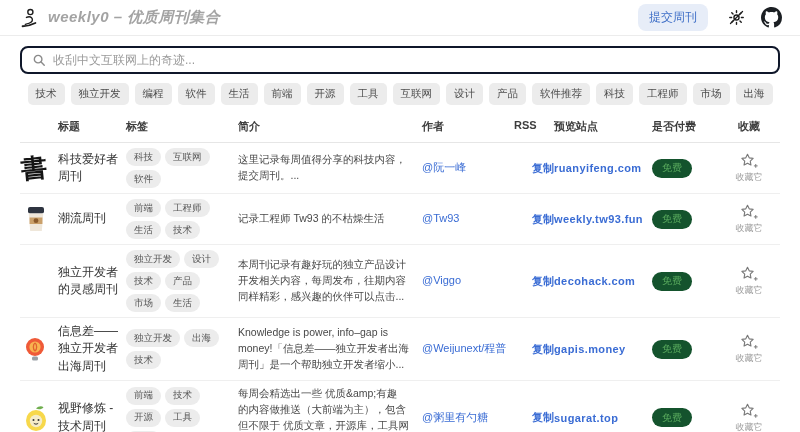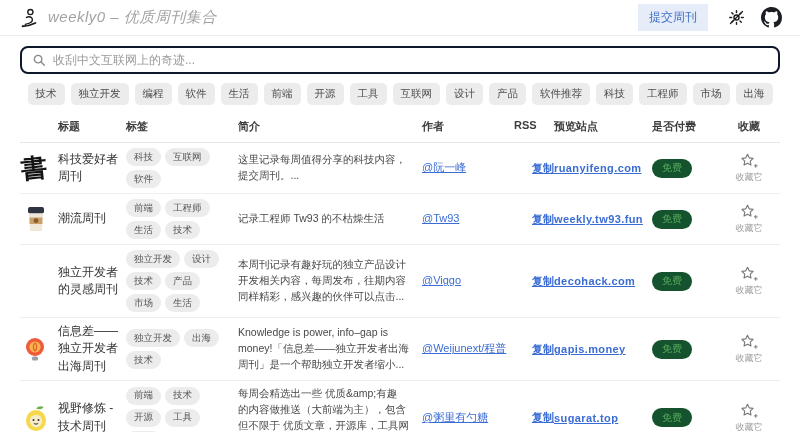--- a/index.html
+++ b/index.html
@@ -4,23 +4,23 @@
 <style>
   * { box-sizing: border-box; margin: 0; padding: 0; }
   html, body { width: 800px; height: 432px; overflow: hidden; background: #fff;
     font-family: "Liberation Sans", sans-serif; color: #333; }
 
   
   .header { height: 36px; display: flex; align-items: center; padding: 0 18px;
     border-bottom: 1px solid #ececec; }
   .logo { display: flex; align-items: center; }
   .site-title { margin-left: 8px; font-size: 15px; font-style: italic; color: #a3a3a3;
-    letter-spacing: 0.5px; }
+    letter-spacing: 0.5px; font-weight: bold; }
   .header-spacer { flex: 1; }
-  .submit-btn { background: #e7edf8; color: #3f6fc7; border: none; border-radius: 0;
+  .submit-btn { background: #e7edf8; color: #3f6fc7; border: none; border-radius: 8px;
     font-size: 12px; padding: 5px 11px; cursor: pointer; font-family: inherit; }
   .theme-btn { margin-left: 20px; cursor: pointer; display: flex; align-items: center; }
   .gh-btn { margin-left: 16px; cursor: pointer; display: flex; align-items: center; }
 
   
   .main { padding: 10px 20px 0; }
   .searchbox { height: 28px; border: 2px solid #0f172a; border-radius: 8px;
     display: flex; align-items: center; padding: 0 10px; gap: 7px; background: #fff; }
   .searchbox input { border: none; outline: none; flex: 1; font-size: 12px;
     font-family: inherit; color: #333; background: transparent; }
@@ -42,21 +42,21 @@
     min-height: 46px; }
   .cell { font-size: 11px; }
   .c-icon { display: flex; justify-content: flex-start; padding-left: 1px; }
   .shu { font-family: "DejaVu Serif", serif; font-size: 26px; font-weight: bold;
     color: #141414; display: inline-block; transform: rotate(-6deg); line-height: 1; }
   .c-title { font-size: 12px; color: #333; line-height: 1.45; padding-right: 6px; }
   .c-tags { display: flex; flex-wrap: wrap; gap: 4px; padding-right: 10px; }
   .row-tag { background: #ececec; color: #555; font-size: 9.5px; padding: 2.5px 8px;
     border-radius: 9px; white-space: nowrap; }
   .c-desc { font-size: 10.5px; color: #484848; line-height: 1.5; padding-right: 12px; }
-  .link { color: #3a6cd4; cursor: pointer; text-decoration: underline; }
+  .link { color: #3a6cd4; cursor: pointer; }
   .c-author { font-size: 11px; padding-right: 6px; line-height: 1.4; }
   .c-rss { font-size: 11px; font-weight: 700; text-align: right; }
   .c-site { font-size: 11px; letter-spacing: 0.4px; font-weight: 600; }
   .paid-badge { display: inline-block; background: #14532d; color: #57a85c;
     font-size: 10px; padding: 2.5px 10px; border-radius: 10px; }
   .c-fav { display: flex; flex-direction: column; align-items: center; gap: 1px; }
   .fav-btn { background: none; border: none; cursor: pointer; display: flex;
     padding: 0; }
   .fav-label { font-size: 9px; color: #9a9a9a; }
 </style>

